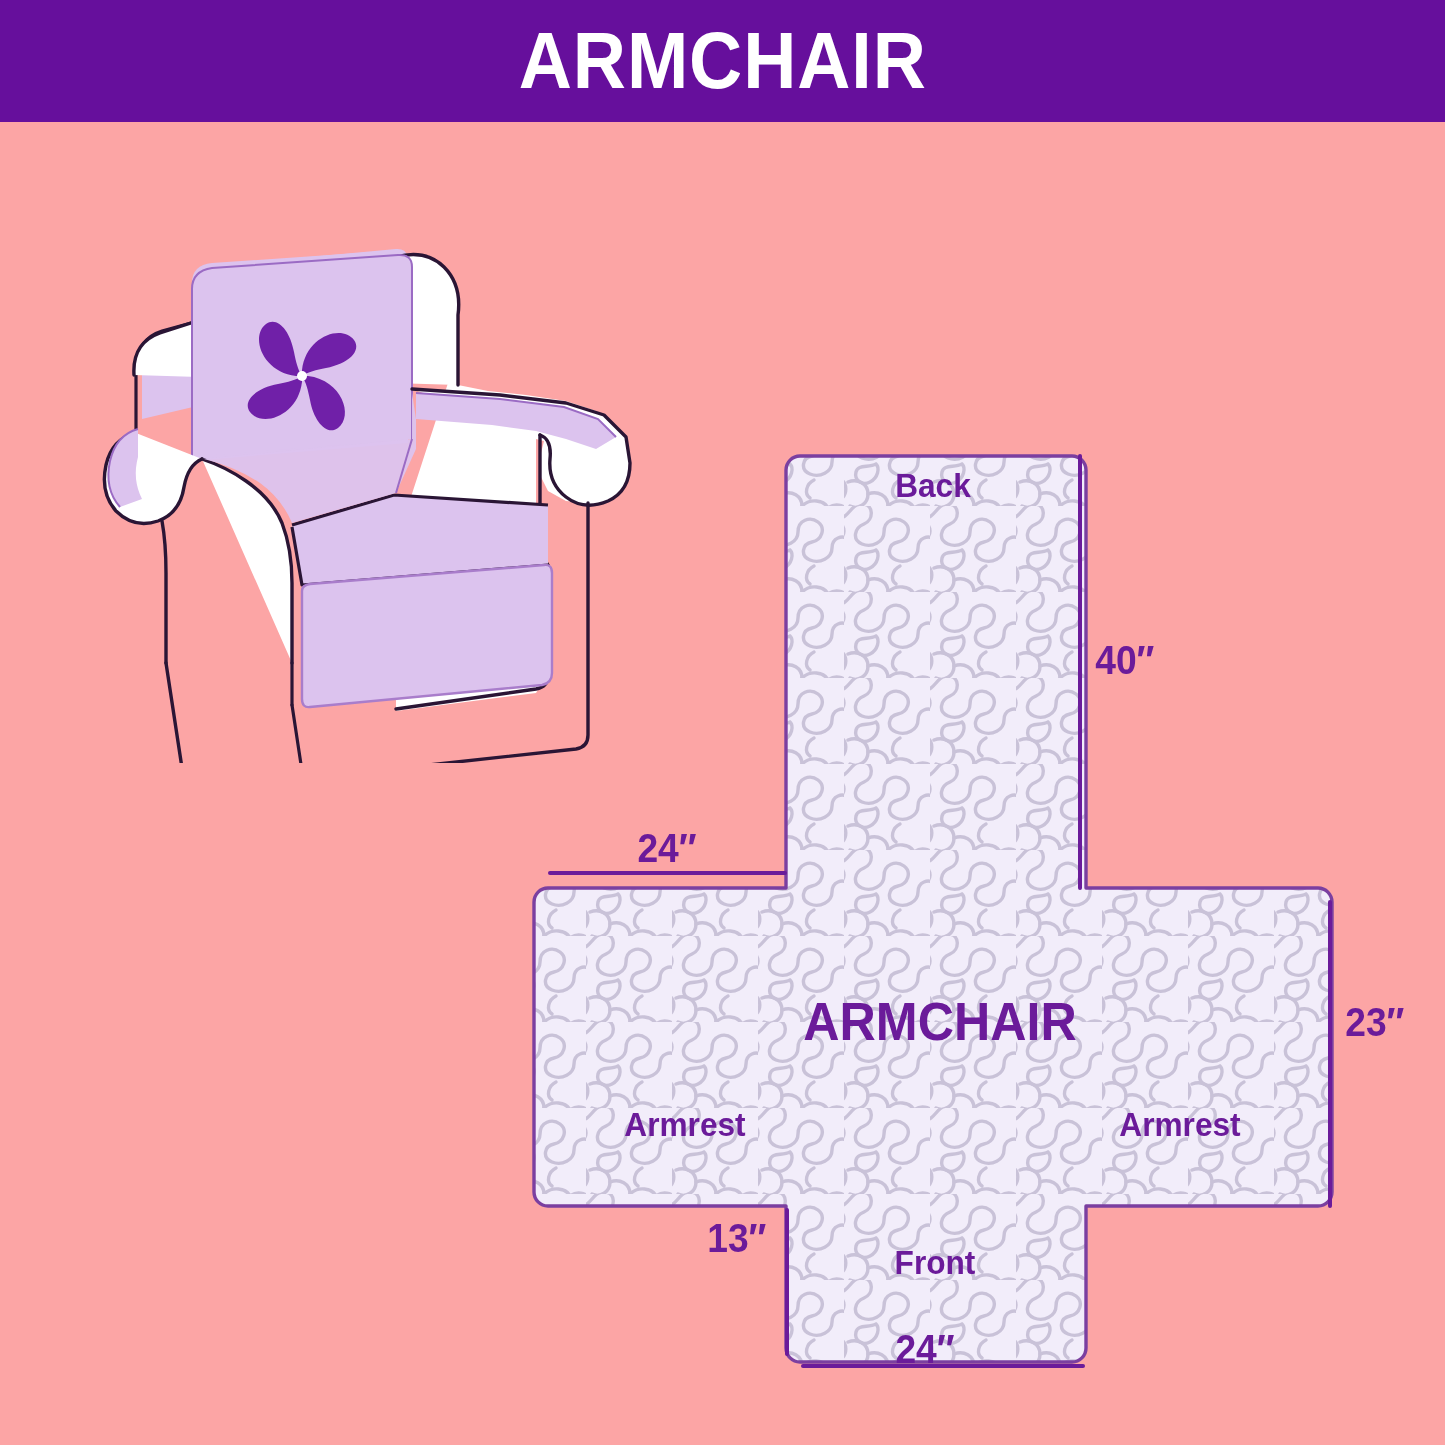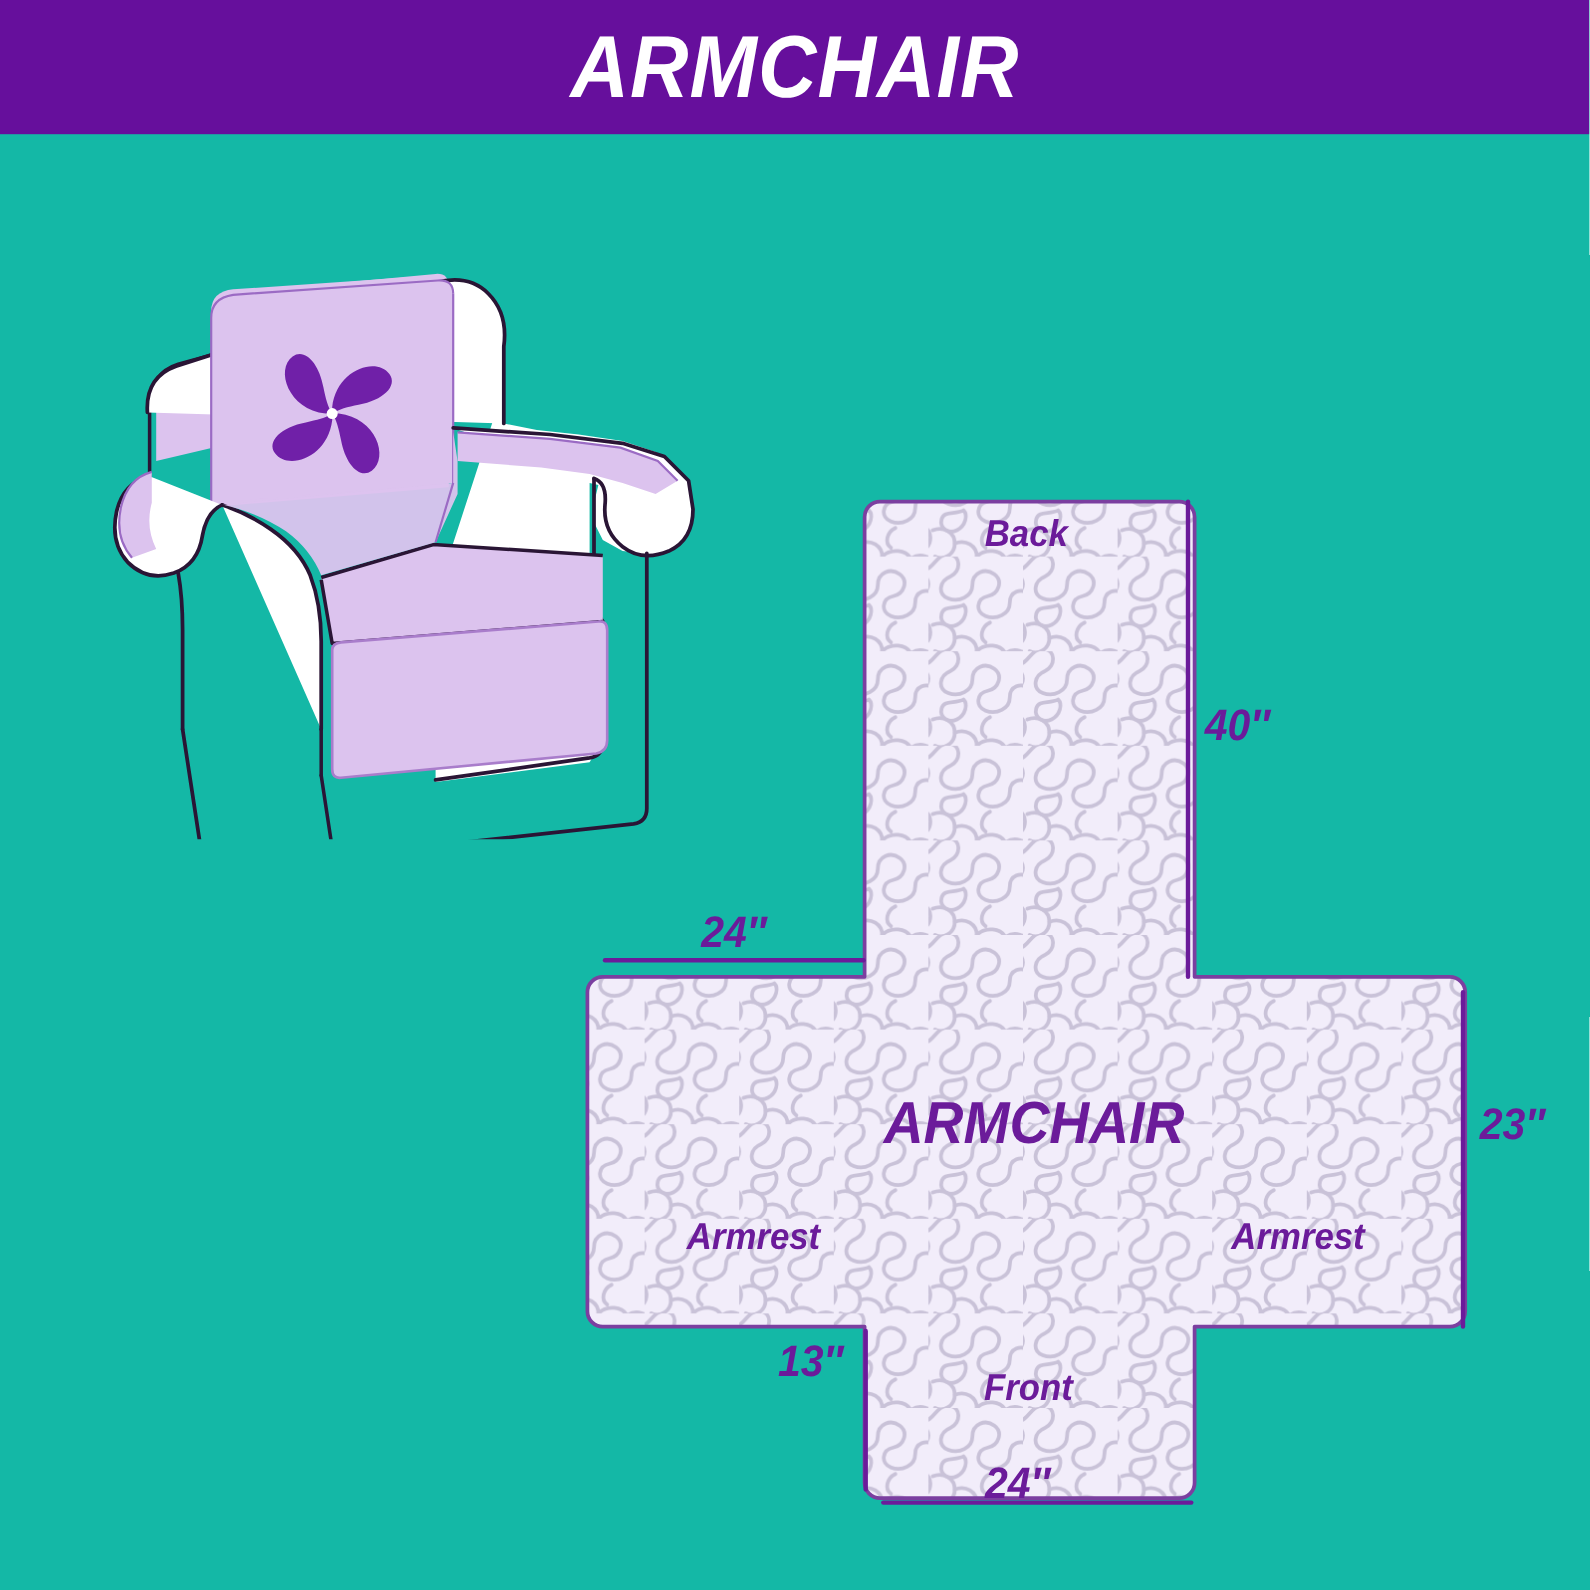--- a/index.html
+++ b/index.html
@@ -7,23 +7,22 @@
     padding: 0;
     background: #ffffff;
   }
   body {
     font-family: "Liberation Sans", sans-serif;
   }
   #page {
     position: relative;
     width: 1445px;
     height: 1445px;
-    background: #14b8a6;
+    background: #fca5a5;
     overflow: hidden;
-    font-style: italic;
   }
 
   
   #header-banner {
     position: absolute;
     left: 0;
     top: 0;
     width: 1445px;
     height: 122px;
     background: #660F9C;

